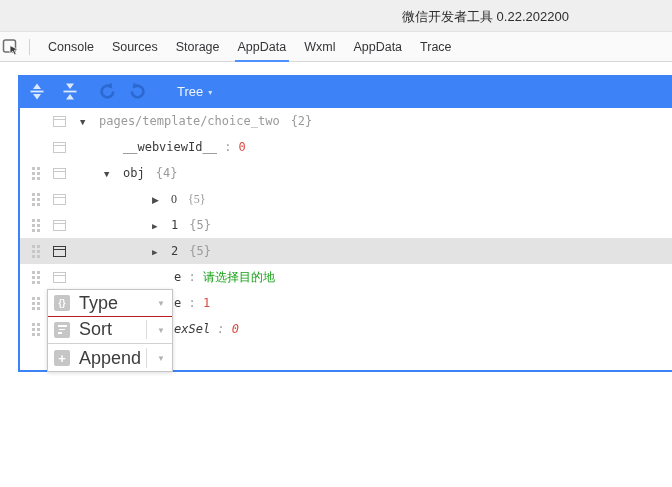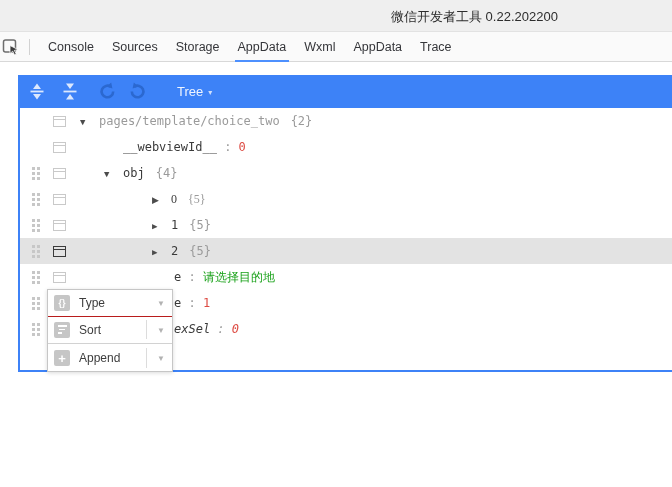--- a/index.html
+++ b/index.html
@@ -7,21 +7,21 @@
     --underline:#4d90fe; --selbg:#e3e3e3;
     --key:#3a3a3a; --muted:#9a9a9a; --num:#dd4b43; --str:#19a119;
   }
   *{box-sizing:border-box}
   html,body{margin:0;padding:0}
   body{width:672px;height:487px;background:#fff;overflow:hidden;position:relative;
        font-family:"Liberation Sans","DejaVu Sans",sans-serif;}
 
   
   .titlebar{height:32px;background:#efefef;border-bottom:1px solid #e2e2e2;position:relative}
-  .title{position:absolute;left:391px;top:8px;font-size:13px;color:#2d2d2d;white-space:nowrap}
+  .title{position:absolute;left:402px;top:8px;font-size:13px;color:#2d2d2d;white-space:nowrap}
 
   
   .tabbar{height:30px;background:#fafafa;border-bottom:1px solid #d8d8d8;
           display:flex;align-items:center;}
   .inspect-btn{width:22px;height:22px;display:flex;align-items:center;justify-content:center}
   .tb-divider{width:1px;height:16px;background:#d2d2d2;margin:0 9px 0 7px}
   .tab{font-size:12.5px;color:#35363a;margin:0 9px;height:30px;line-height:30px;
        position:relative;white-space:nowrap;cursor:default}
   .tab.active::after{content:"";position:absolute;left:-3px;right:-3px;bottom:0;height:2px;
        background:var(--underline)}
@@ -63,21 +63,21 @@
         border:1px solid #c6c6c6;box-shadow:0 1px 4px rgba(0,0,0,.15);z-index:5}
   .mitem{height:26px;display:flex;align-items:center;position:relative;cursor:pointer}
   .mitem + .mitem{border-top:1px solid #b91c1c}
   .mdivider{height:1px;background:#d2d2d2;margin:1px 0}
   .micon{width:16px;height:16px;background:#c6c6c6;border-radius:2px;margin:0 9px 0 6px;
          color:#fff;display:flex;flex-direction:column;align-items:center;justify-content:center;
          font:bold 9px "Liberation Sans",sans-serif;flex:none}
   .micon.plus{font-size:13px;font-weight:bold}
   .micon.sort span{display:block;background:#fff;height:1.5px;margin:1px 0}
   .micon.sort .s1{width:9px}.micon.sort .s2{width:6px}.micon.sort .s3{width:4px;align-self:flex-start;margin-left:3.5px}
-  .mlabel{font-size:12px;color:#3d3d3d}
+  .mlabel{font-size:18px;color:#3d3d3d}
   .vsep{position:absolute;right:25px;top:3px;bottom:3px;width:1px;background:#dcdcdc}
   .mcaret{position:absolute;right:7px;font-size:8px;color:#b2b2b2;padding-top:1px}
 </style>
 </head>
 <body>
 
 <div class="titlebar">
   <span class="title">微信开发者工具 0.22.202200</span>
 </div>
 

